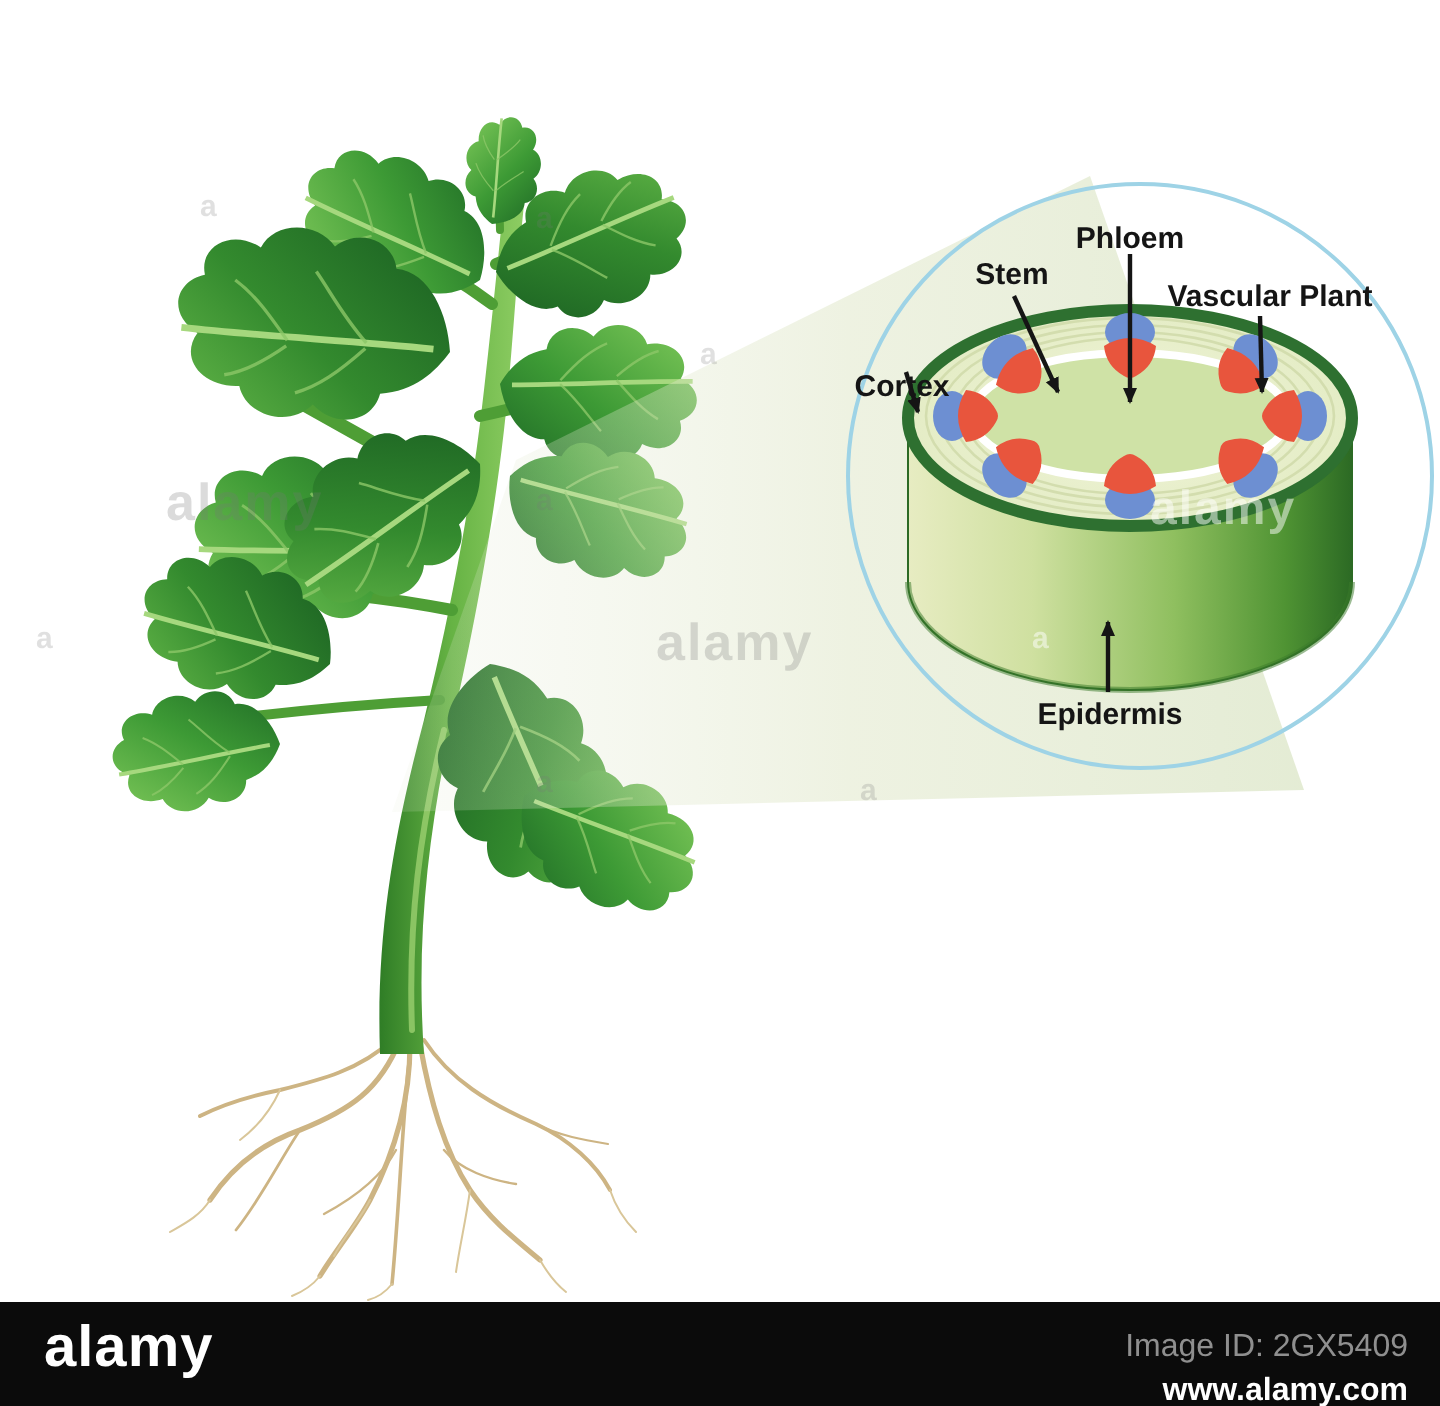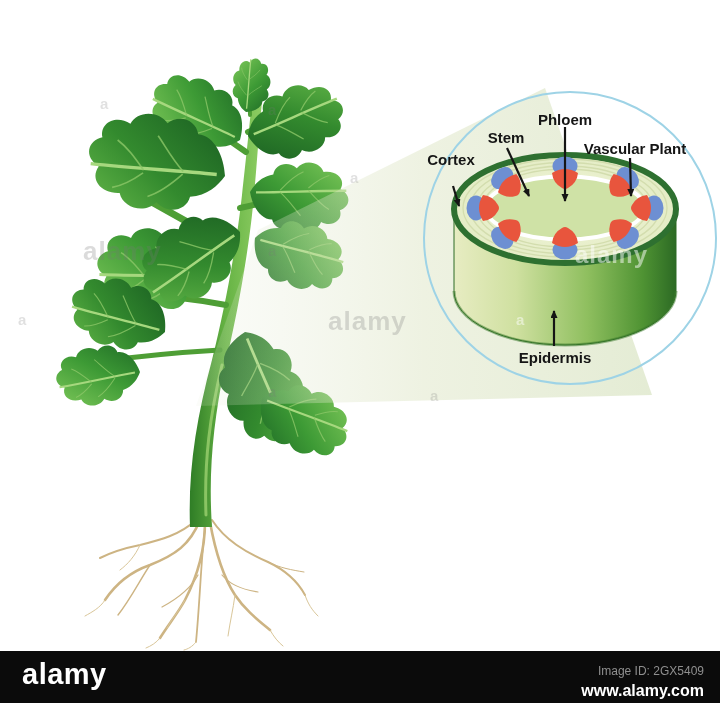--- a/index.html
+++ b/index.html
@@ -10,21 +10,21 @@
   .diagram-label{position:absolute;font-size:15px;font-weight:bold;color:#151515;
          white-space:nowrap;transform:translateX(-50%);line-height:1;}
   .wm{position:absolute;font-weight:bold;color:#777;pointer-events:none;line-height:1;}
   .wm-brand{font-size:26px;opacity:.26;letter-spacing:1px;}
   .wm-a{font-size:15px;opacity:.22;}
   .wm-white{color:#ffffff;opacity:.5;}
   .alamy-bar{position:absolute;left:0;top:651px;width:720px;height:52px;background:#0b0b0b;}
   .alamy-logo{position:absolute;left:22px;top:9px;color:#ffffff;font-weight:bold;
          font-size:29px;letter-spacing:.5px;line-height:1;}
   .footer-meta{position:absolute;right:16px;top:13px;text-align:right;}
-  .image-id{color:#8f8f8f;font-size:12px;line-height:1.2;}
+  .image-id{color:#8f8f8f;font-size:16px;line-height:1.2;}
   .site-url{color:#ffffff;font-weight:bold;font-size:16px;line-height:1.2;margin-top:3px;}
   svg{display:block;}
 </style>
 </head>
 <body>
 
 <div class="page">
 
   <svg width="720" height="703" viewBox="0 0 720 703">
     <defs>
@@ -186,21 +186,21 @@
         <path d="M453,186 L459,206"></path>
         <path d="M554,346 L554,311"></path>
       </g>
     </g>
   </svg>
 
 
   <div class="diagram-label" style="left:565px;top:112px;">Phloem</div>
   <div class="diagram-label" style="left:506px;top:130px;">Stem</div>
   <div class="diagram-label" style="left:635px;top:141px;">Vascular Plant</div>
-  <div class="diagram-label" style="left:451px;top:152px;">Cortex</div>
+  <div class="diagram-label" style="left:451px;top:186px;">Cortex</div>
   <div class="diagram-label" style="left:555px;top:350px;">Epidermis</div>
 
   <div class="wm wm-brand" style="left:83px;top:238px;">alamy</div>
   <div class="wm wm-brand" style="left:328px;top:308px;">alamy</div>
   <div class="wm wm-brand wm-white" style="left:575px;top:243px;font-size:24px;">alamy</div>
   <div class="wm wm-a" style="left:100px;top:96px;">a</div>
   <div class="wm wm-a" style="left:268px;top:102px;">a</div>
   <div class="wm wm-a" style="left:350px;top:170px;">a</div>
   <div class="wm wm-a" style="left:268px;top:243px;">a</div>
   <div class="wm wm-a" style="left:18px;top:312px;">a</div>

